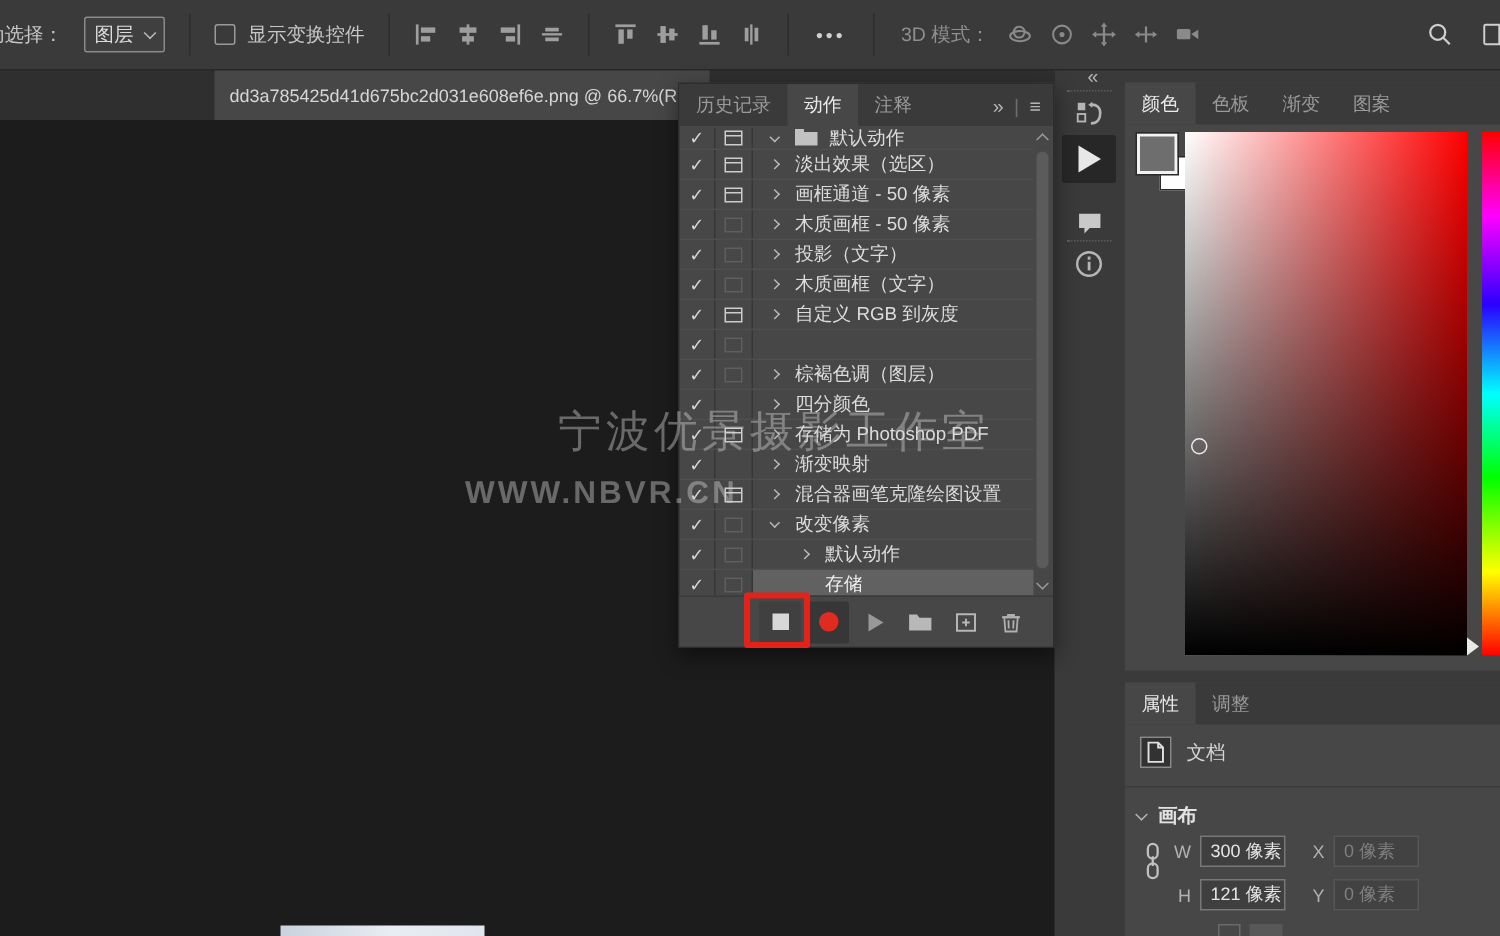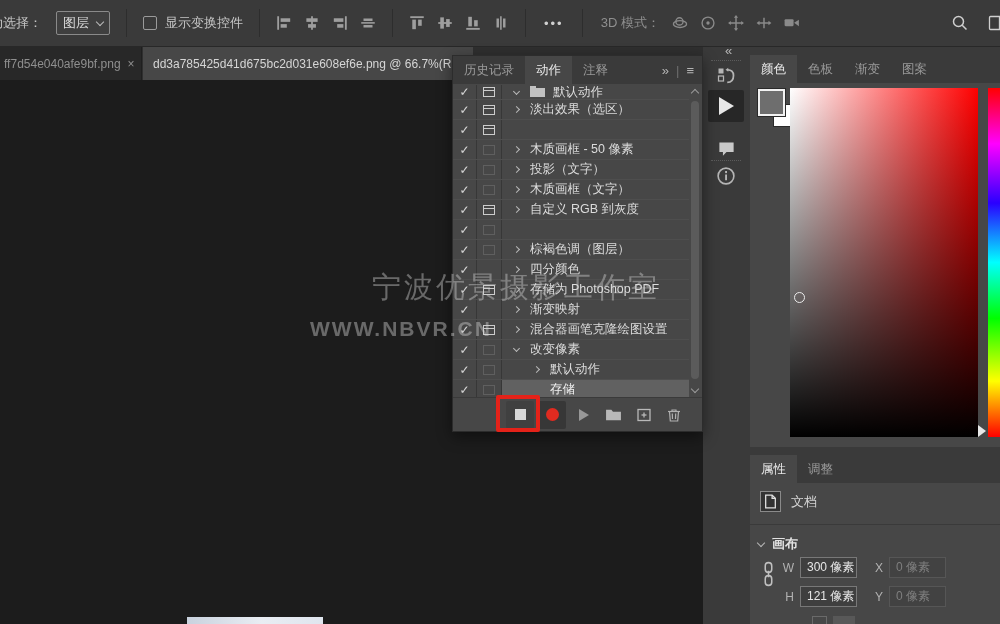--- a/index.html
+++ b/index.html
@@ -248,24 +248,20 @@
             <rect x="1.5" y="2.5" width="15" height="13" rx="1"></rect>
             <line x1="11.5" y1="2.5" x2="11.5" y2="15.5"></line>
             <line x1="13" y1="6" x2="16" y2="6"></line>
             <line x1="13" y1="9" x2="16" y2="9"></line>
           </svg>
         </span>
     </div>
   </div>
 
   <div class="tabbar">
-    <div class="doc-tab inactive">
-      <span class="tab-label">ff7d54e040afe9bf.png</span>
-      <span class="tab-close">×</span>
-    </div>
     <div class="doc-tab active">
       <span class="tab-label">dd3a785425d41d675bc2d031e608ef6e.png @ 66.7%(RG</span>
     </div>
   </div>
 
   <div class="canvas">
     <div class="canvas-img"></div>
   </div>
 
   <div class="sidebar">
@@ -396,20 +392,24 @@
             <span>淡出效果（选区）</span>
           </div>
         </div>
         <div class="arow">
           <div class="acell c1">
             <span class="chk">✓</span>
           </div>
           <div class="acell c2">
             <span class="dbox on"></span>
           </div>
+          <div class="acontent ind0">
+            <span class="chev right"></span>
+            <span>画框通道 - 50 像素</span>
+          </div>
         </div>
         <div class="arow">
           <div class="acell c1">
             <span class="chk">✓</span>
           </div>
           <div class="acell c2">
             <span class="dbox off"></span>
           </div>
           <div class="acontent ind0">
             <span class="chev right"></span>

